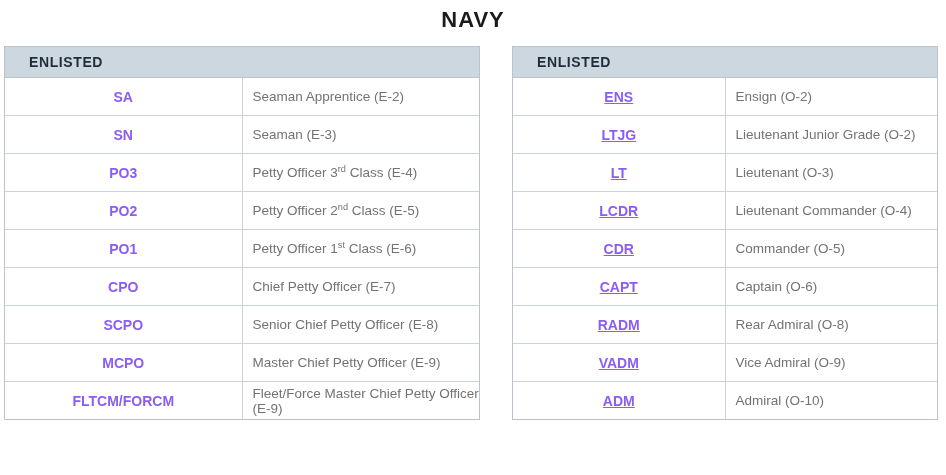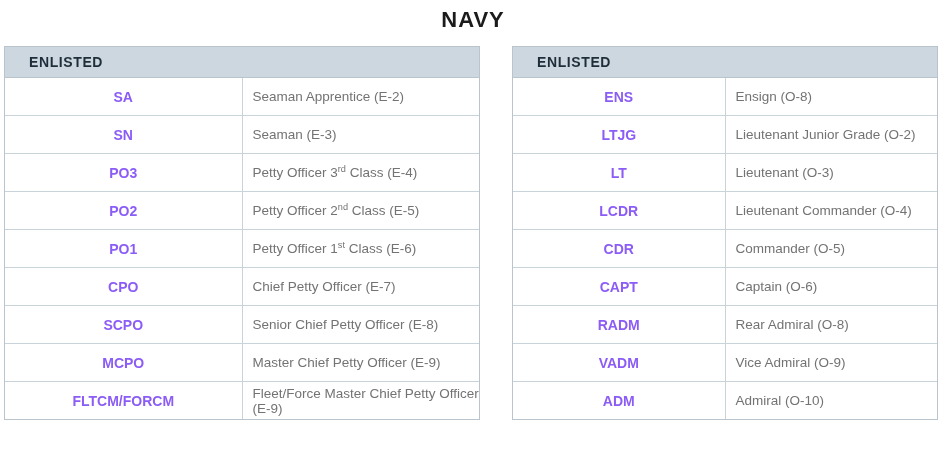--- a/index.html
+++ b/index.html
@@ -72,21 +72,21 @@
     font-size: 14px;
     border-right: 1px solid #c9d3da;
     color: #8b5cf6;
     padding: 0 4px;
   }
   td.full {
     padding-left: 10px;
     color: #737373;
   }
   .enlisted td.abbr { width: 128px; }
-  .officers td.abbr { width: 92px; }
+  .officers td.abbr { width: 92px; text-decoration: underline; }
 
   sup {
     font-size: 0.68em;
     vertical-align: super;
     line-height: 0;
     margin-top: 36px;
   }
 </style>
 </head>
 <body>
@@ -148,21 +148,21 @@
     <div class="table-wrap officers">
       <table>
         <thead>
           <tr>
             <th class="section-head" colspan="2">ENLISTED</th>
           </tr>
         </thead>
         <tbody>
           <tr>
             <td class="abbr">ENS</td>
-            <td class="full">Ensign (O-8)</td>
+            <td class="full">Ensign (O-2)</td>
           </tr>
           <tr>
             <td class="abbr">LTJG</td>
             <td class="full">Lieutenant Junior Grade (O-2)</td>
           </tr>
           <tr>
             <td class="abbr">LT</td>
             <td class="full">Lieutenant (O-3)</td>
           </tr>
           <tr>

